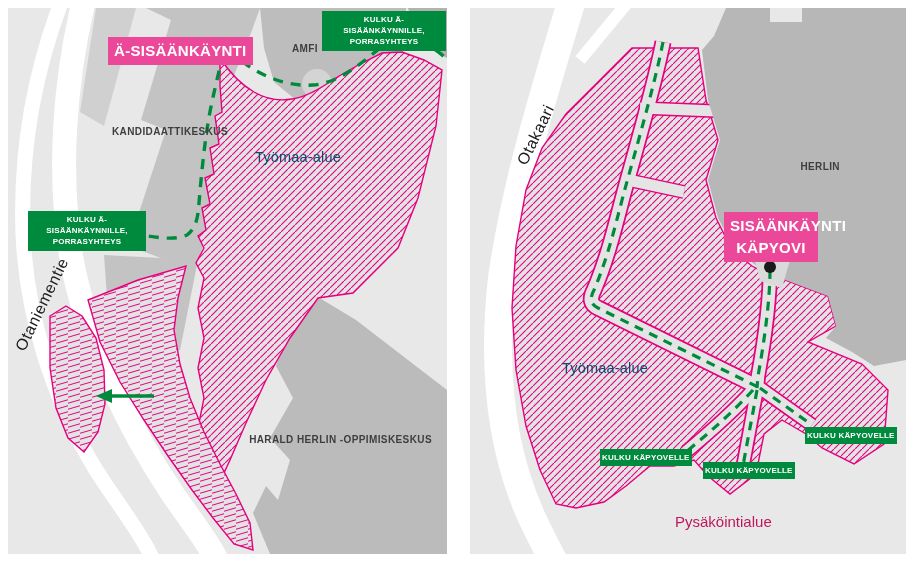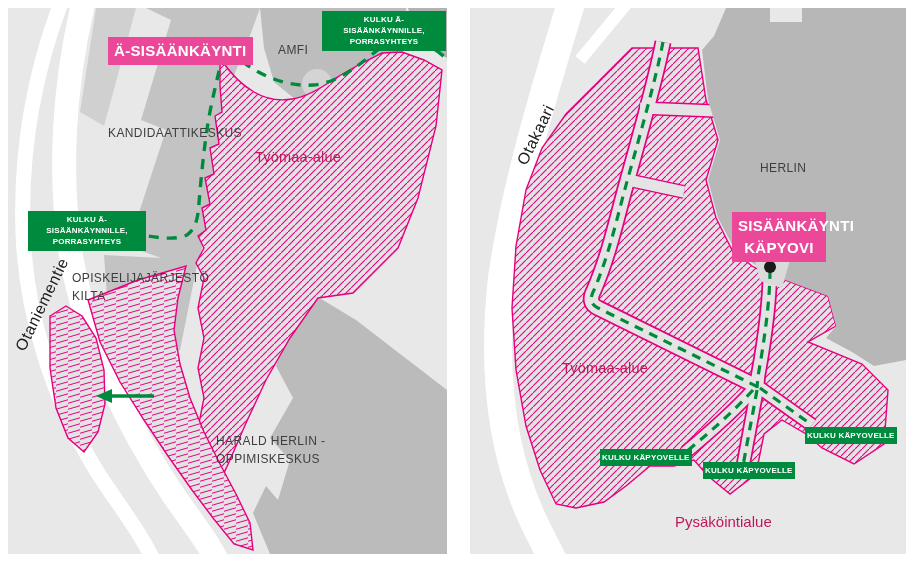--- a/index.html
+++ b/index.html
@@ -7,23 +7,23 @@
          font-family:"Liberation Sans",sans-serif;}
   .panel{position:absolute;top:8px;height:546px;background:#e8e8e8;overflow:hidden;}
   .panel svg{position:absolute;left:0;top:0;}
   #panel-left{left:8px;width:439px;}
   #panel-right{left:470px;width:436px;}
   .lbl{position:absolute;white-space:pre-line;}
   .green-label{background:#008a3d;color:#fff;font-weight:bold;font-size:8px;line-height:1.4;
                text-align:center;padding:3px 2px;letter-spacing:.2px;box-sizing:border-box;}
   .black-label{background:#ec4899;color:#fff;font-weight:bold;font-size:15px;line-height:1.45;
                text-align:center;padding:3px 6px;letter-spacing:.3px;box-sizing:border-box;}
-  .bldg-label{color:#3e3e3e;font-weight:normal;font-size:12px;letter-spacing:.4px;line-height:1.5;
-              text-align:left;}
-  .area-label{color:#be185d;font-size:14.5px;letter-spacing:.2px;}
+  .bldg-label{color:#3e3e3e;font-weight:bold;font-size:10px;letter-spacing:.4px;line-height:1.5;
+              text-align:right;}
+  .area-label{color:#0c4a6e;font-size:14.5px;letter-spacing:.2px;}
   .parking-label{color:#be185d;font-size:15px;}
   .street-label{color:#1b1b1b;font-size:16px;letter-spacing:.5px;transform:rotate(-64deg);
                 transform-origin:center center;text-align:center;}
 </style>
 </head>
 <body>
 
 <div class="stage">
 
   <div class="panel" id="panel-left">
@@ -78,23 +78,21 @@
 
     <div class="lbl street-label" style="left:-16px;top:288px;width:100px;">Otaniementie</div>
     <div class="lbl black-label" style="left:100px;top:29px;">Ä-SISÄÄNKÄYNTI</div>
     <div class="lbl bldg-label" style="left:270px;top:33px;width:40px;">AMFI</div>
     <div class="lbl green-label" style="left:314px;top:3px;width:124px;">KULKU Ä-SISÄÄNKÄYNNILLE,
 PORRASYHTEYS</div>
     <div class="lbl bldg-label" style="left:100px;top:116px;width:120px;">KANDIDAATTIKESKUS</div>
     <div class="lbl area-label" style="left:247px;top:141px;">Työmaa-alue</div>
     <div class="lbl green-label" style="left:20px;top:203px;width:118px;">KULKU Ä-SISÄÄNKÄYNNILLE,
 PORRASYHTEYS</div>
-    <div class="lbl bldg-label" style="left:64px;top:261px;width:120px;">OPISKELIJAJÄRJESTÖ
-KILTA</div>
-    <div class="lbl bldg-label" style="left:208px;top:424px;width:200px;">HARALD HERLIN -OPPIMISKESKUS</div>
+    <div class="lbl bldg-label" style="left:224px;top:424px;width:200px;">HARALD HERLIN -OPPIMISKESKUS</div>
   </div>
 
   <div class="panel" id="panel-right">
     <svg width="436" height="546" viewBox="0 0 436 546">
       <defs>
         <pattern id="hatch45R" patternUnits="userSpaceOnUse" width="7" height="7">
           <rect width="7" height="7" fill="#e3e3e5"></rect>
           <path d="M-1,8 L8,-1" stroke="#e6007e" stroke-width="1.1"></path>
         </pattern>
       </defs>
@@ -142,21 +140,21 @@
         <path d="M 287,382 C 282,410 277,435 273,458"></path>
         <path d="M 283,382 C 262,405 240,424 216,444"></path>
       </g>
 
       <path d="M 300,238 L 300,254" stroke="#1a1a1a" stroke-width="3"></path>
       <circle cx="300" cy="259" r="6" fill="#1a1a1a"></circle>
     </svg>
 
     <div class="lbl street-label" style="left:16px;top:118px;width:100px;">Otakaari</div>
     <div class="lbl bldg-label" style="left:290px;top:151px;width:80px;">HERLIN</div>
-    <div class="lbl black-label" style="left:262px;top:204px;width:94px;">SISÄÄNKÄYNTI
+    <div class="lbl black-label" style="left:254px;top:204px;width:94px;">SISÄÄNKÄYNTI
 KÄPYOVI</div>
     <div class="lbl area-label" style="left:92px;top:352px;">Työmaa-alue</div>
     <div class="lbl green-label" style="left:130px;top:441px;">KULKU KÄPYOVELLE</div>
     <div class="lbl green-label" style="left:233px;top:454px;">KULKU KÄPYOVELLE</div>
     <div class="lbl green-label" style="left:335px;top:419px;">KULKU KÄPYOVELLE</div>
     <div class="lbl parking-label" style="left:205px;top:505px;">Pysäköintialue</div>
   </div>
 
 </div>
 

